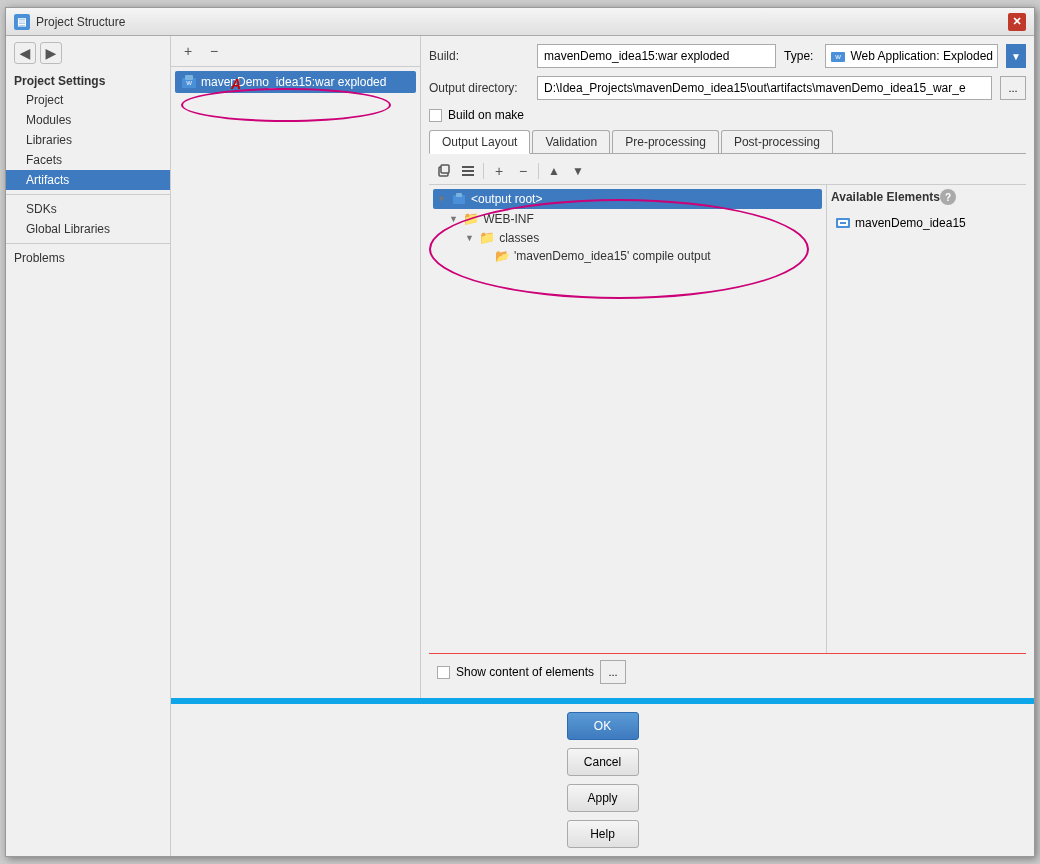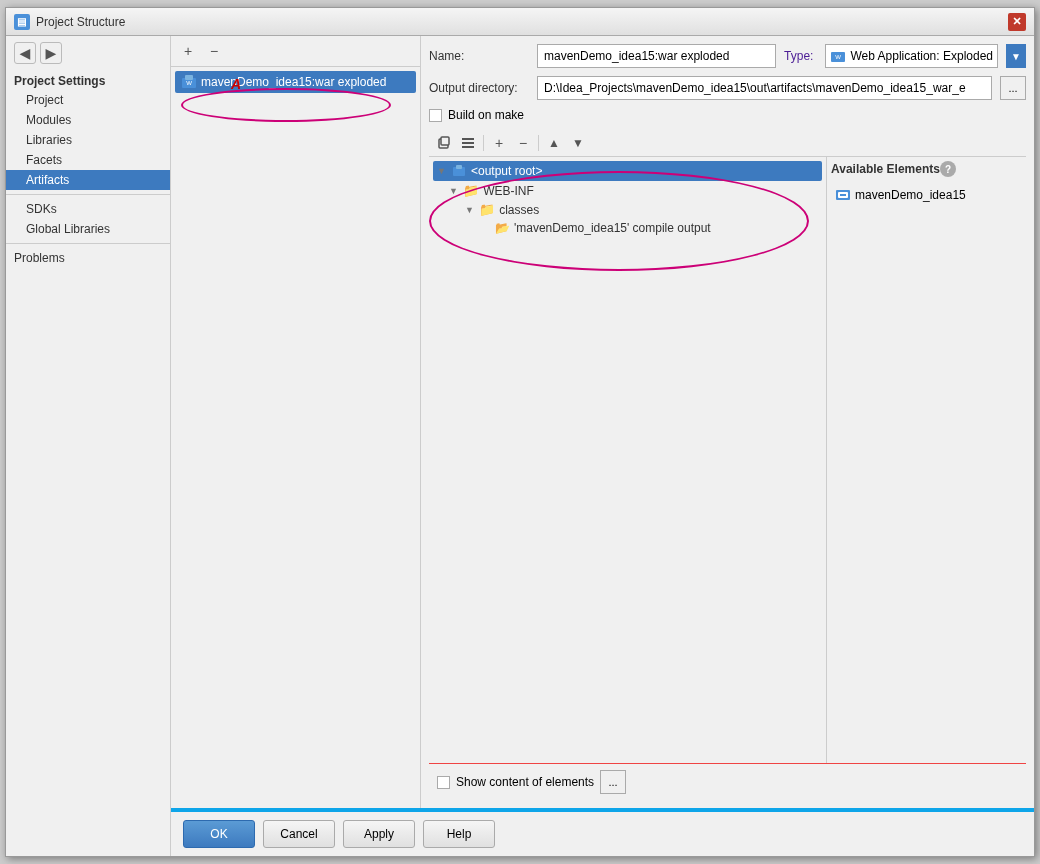--- a/index.html
+++ b/index.html
@@ -235,21 +235,21 @@
       width: 100px;
     }
     .detail-input {
       flex: 1;
       height: 24px;
       border: 1px solid #aaa;
       padding: 2px 6px;
       font-size: 12px;
       background: white;
     }
-    .type-label { font-size: 12px; color: #4c1d95; margin-right: 4px; }
+    .type-label { font-size: 12px; color: #000000; margin-right: 4px; }
     .type-select {
       display: flex;
       align-items: center;
       border: 1px solid #aaa;
       background: white;
       height: 24px;
       padding: 0 4px;
       cursor: pointer;
       gap: 4px;
       font-size: 12px;
@@ -405,27 +405,28 @@
       display: flex;
       align-items: center;
       gap: 6px;
       padding: 6px 8px;
       border-top: 1px solid #ef4444;
       background: #f0f0f0;
     }
     
     .footer {
       display: flex;
-      justify-content: flex-start;
+      justify-content: space-between;
       align-items: center;
       gap: 8px;
       padding: 8px 12px;
-      border-top: 4px solid #0ea5e9;
+      border-top: 6px solid #0ea5e9;
       background: #f0f0f0;
       flex-shrink: 0;
+      flex-direction: column;
     }
     .footer-btn {
       min-width: 72px;
       height: 28px;
       border: 1px solid #aaa;
       background: linear-gradient(to bottom, #f5f5f5, #e0e0e0);
       cursor: pointer;
       font-size: 12px;
       border-radius: 3px;
       padding: 0 12px;
@@ -526,21 +527,21 @@
             </div>
           </div>
 
           <div class="circle-a"></div>
           <div class="annotation-a">A</div>
         </div>
 
         <div class="detail-panel">
 
           <div class="detail-row">
-            <span class="detail-label">Name:</span>
+            <span class="detail-label">Build:</span>
             <input class="detail-input" value="mavenDemo_idea15:war exploded" style="flex: 1 1 0%;">
             <span class="type-label">Type:</span>
             <div class="type-select">
               <svg width="16" height="16" viewBox="0 0 16 16">
                 <rect x="1" y="4" width="14" height="10" fill="#4a90d9" rx="1"></rect>
                 <text x="8" y="11" text-anchor="middle" fill="white" font-size="6">W</text>
               </svg>
               <span>Web Application: Exploded</span>
             </div>
             <button class="type-dropdown-btn">▼</button>
@@ -550,20 +551,26 @@
             <span class="detail-label">Output directory:</span>
             <input class="output-dir-input" value="D:\Idea_Projects\mavenDemo_idea15\out\artifacts\mavenDemo_idea15_war_e" style="">
             <button class="browse-btn">...</button>
           </div>
 
           <div class="build-on-make-row">
             <div class="checkbox"></div>
             <span>Build on make</span>
           </div>
 
+          <div class="tabs-bar">
+            <div class="tab active">Output Layout</div>
+            <div class="tab">Validation</div>
+            <div class="tab">Pre-processing</div>
+            <div class="tab">Post-processing</div>
+          </div>
 
           <div class="output-layout">
             <div class="output-toolbar">
               <button class="icon-btn" title="Copy">
                 <svg width="16" height="16" viewBox="0 0 16 16">
                   <rect x="3" y="4" width="9" height="9" fill="none" stroke="#555" stroke-width="1.5" rx="1"></rect>
                   <rect x="5" y="2" width="8" height="8" fill="#f0f0f0" stroke="#555" stroke-width="1.5" rx="1"></rect>
                 </svg>
               </button>
               <button class="icon-btn" title="List">

